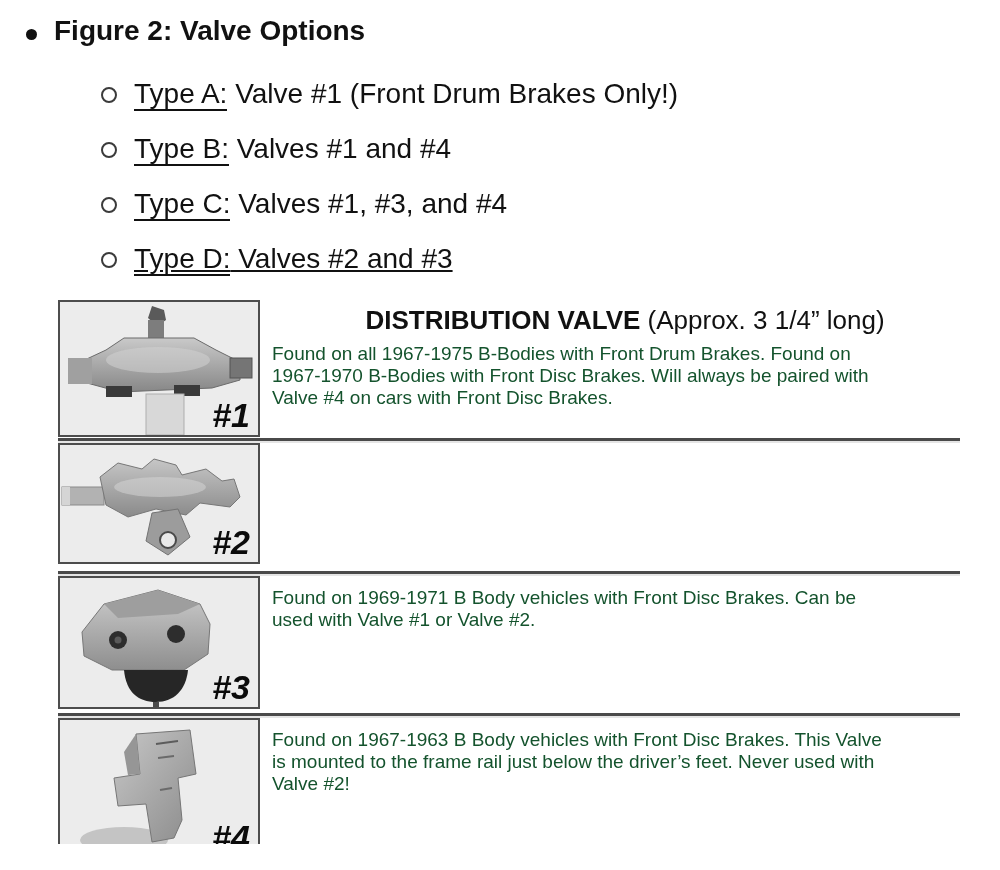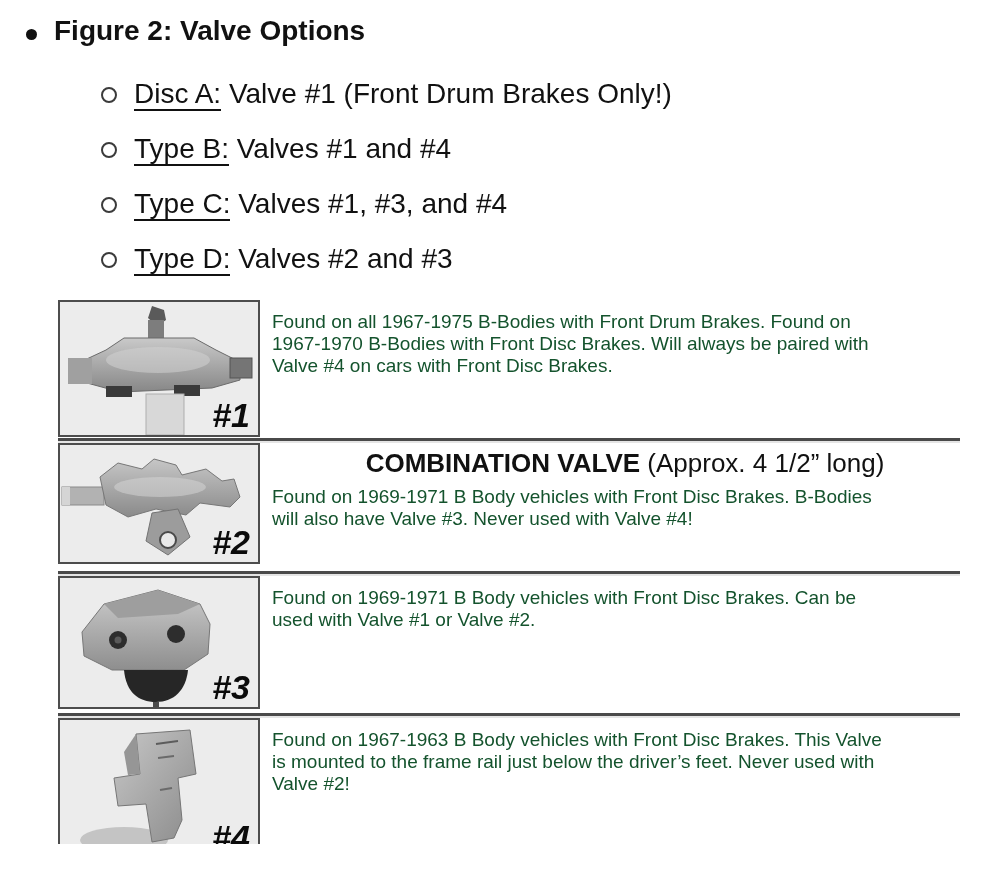--- a/index.html
+++ b/index.html
@@ -10,21 +10,21 @@
   .fig-bullet{position:absolute;left:26px;top:29px;width:11px;height:11px;
               background:#111;border-radius:50%;}
   .fig-title{position:absolute;left:54px;top:15px;font-size:28px;font-weight:bold;
              line-height:32px;}
   .type-item{position:absolute;left:134px;font-size:28px;line-height:32px;white-space:pre;}
   .type-bullet{position:absolute;left:101px;width:12px;height:12px;
                border:2px solid #3b3b3b;border-radius:50%;background:#fff;}
   .ti-0{top:78px;}  .tb-0{top:87px;}
   .ti-1{top:133px;text-align:center;} .tb-1{top:142px;}
   .ti-2{top:188px;} .tb-2{top:197px;}
-  .ti-3{top:243px;} .tb-3{top:252px;}
+  .ti-3{top:243px;text-decoration:underline;} .tb-3{top:252px;}
   .type-label{border-bottom:2px solid #111;}
 
   
   .vtable{position:absolute;left:58px;top:298px;width:902px;}
   .vrow{display:flex;align-items:flex-start;box-sizing:border-box;}
   .vr-0{height:140px;} .vr-1{height:130px;} .vr-2{height:139px;} .vr-3{height:154px;}
   .vdivider{height:3px;background:#4a4a4a;box-shadow:0 2px 0 rgba(0,0,0,0.10);}
 
   .photo-box{box-sizing:border-box;position:relative;flex:0 0 202px;width:202px;
              border:2px solid #4d4d4d;background:#ececec;margin-top:2px;overflow:hidden;}
@@ -42,21 +42,21 @@
 </style>
 </head>
 <body>
 
 <div class="page">
 
   <span class="fig-bullet"></span>
   <div class="fig-title">Figure 2: Valve Options</div>
 
   <span class="type-bullet tb-0"></span>
-  <div class="type-item ti-0"><span class="type-label">Disc A:</span><span> Valve #1 (Front Drum Brakes Only!)</span></div>
+  <div class="type-item ti-0"><span class="type-label">Type A:</span><span> Valve #1 (Front Drum Brakes Only!)</span></div>
 
   <span class="type-bullet tb-1"></span>
   <div class="type-item ti-1"><span class="type-label">Type B:</span><span> Valves #1 and #4</span></div>
 
   <span class="type-bullet tb-2"></span>
   <div class="type-item ti-2"><span class="type-label">Type C:</span><span> Valves #1, #3, and #4</span></div>
 
   <span class="type-bullet tb-3"></span>
   <div class="type-item ti-3"><span class="type-label">Type D:</span><span> Valves #2 and #3</span></div>
 
@@ -78,20 +78,21 @@
           <rect x="8" y="56" width="24" height="26" fill="#a0a0a0"></rect>
           <rect x="170" y="56" width="22" height="20" fill="#757575" stroke="#555"></rect>
           <ellipse cx="98" cy="58" rx="52" ry="13" fill="#d2d2d2" opacity="0.55"></ellipse>
           <rect x="46" y="84" width="26" height="11" fill="#3a3a3a"></rect>
           <rect x="114" y="83" width="26" height="11" fill="#3a3a3a"></rect>
           <rect x="86" y="92" width="38" height="41" fill="#d8d8d8" stroke="#adadad"></rect>
         </svg>
         <span class="vnum">#1</span>
       </div>
       <div class="vtext">
+        <div class="vh"><span class="vname">DISTRIBUTION VALVE</span><span> (Approx. 3 1/4” long)</span></div>
         <div class="vdesc">Found on all 1967-1975 B-Bodies with Front Drum Brakes. Found on
 1967-1970 B-Bodies with Front Disc Brakes. Will always be paired with
 Valve #4 on cars with Front Disc Brakes.</div>
       </div>
     </div>
 
     <div class="vdivider"></div>
 
     <div class="vrow vr-1">
       <div class="photo-box pb-1">
@@ -104,25 +105,20 @@
             </defs>
           <rect width="198" height="117" fill="#ececec"></rect>
           <rect x="2" y="42" width="42" height="18" fill="#b2b2b2" stroke="#8a8a8a"></rect>
           <rect x="2" y="42" width="8" height="18" fill="#d5d5d5"></rect>
           <polygon points="40,32 58,18 82,24 94,14 116,20 122,30 146,24 162,36 174,34 180,52 170,62 140,58 126,70 96,64 68,72 46,60" fill="url(#g2a)" stroke="#777"></polygon>
           <ellipse cx="100" cy="42" rx="46" ry="10" fill="#d8d8d8" opacity="0.5"></ellipse>
           <polygon points="92,68 118,64 130,92 108,110 86,96" fill="#9c9c9c" stroke="#737373"></polygon>
           <circle cx="108" cy="95" r="8" fill="#e9e9e9" stroke="#4a4a4a" stroke-width="2"></circle>
         </svg>
         <span class="vnum">#2</span>
-      </div>
-      <div class="vtext">
-        <div class="vh"><span class="vname">COMBINATION VALVE</span><span> (Approx. 4 1/2” long)</span></div>
-        <div class="vdesc">Found on 1969-1971 B Body vehicles with Front Disc Brakes. B-Bodies
-will also have Valve #3. Never used with Valve #4!</div>
       </div>
     </div>
 
     <div class="vdivider"></div>
 
     <div class="vrow vr-2">
       <div class="photo-box pb-2">
         <svg width="198" height="129" viewBox="0 0 198 129" aria-hidden="true">
           <defs>
               <linearGradient id="g3a" x1="0" y1="0" x2="0" y2="1">

